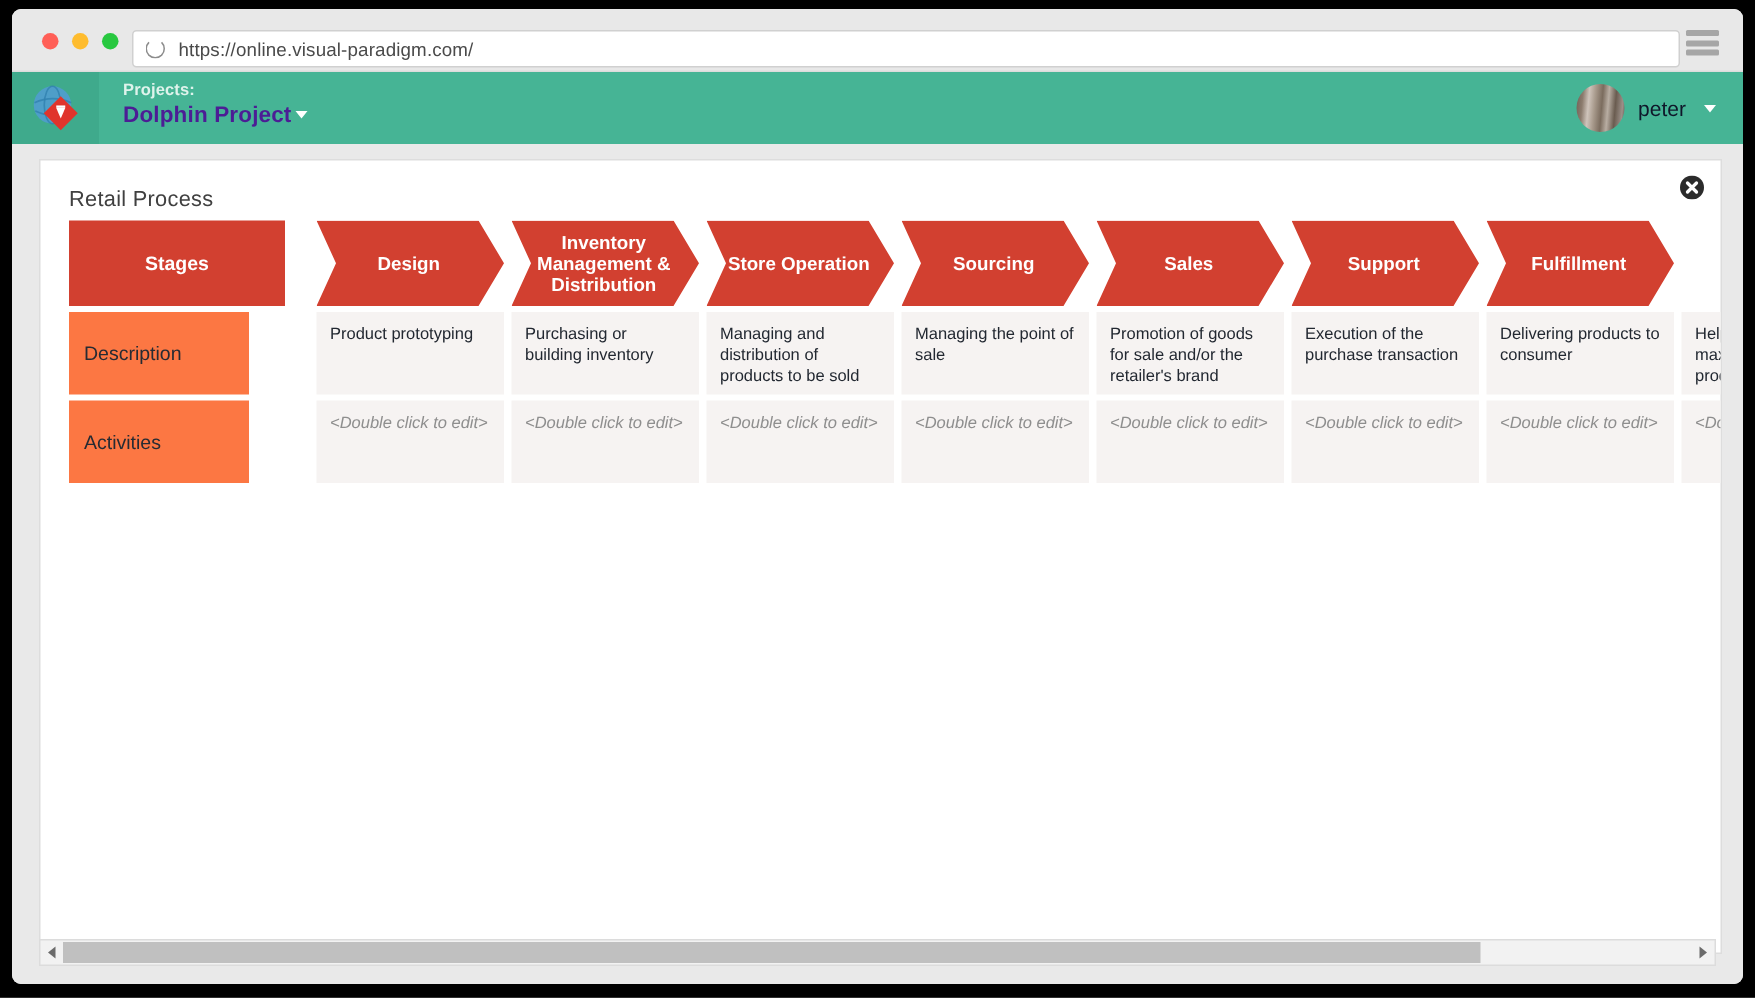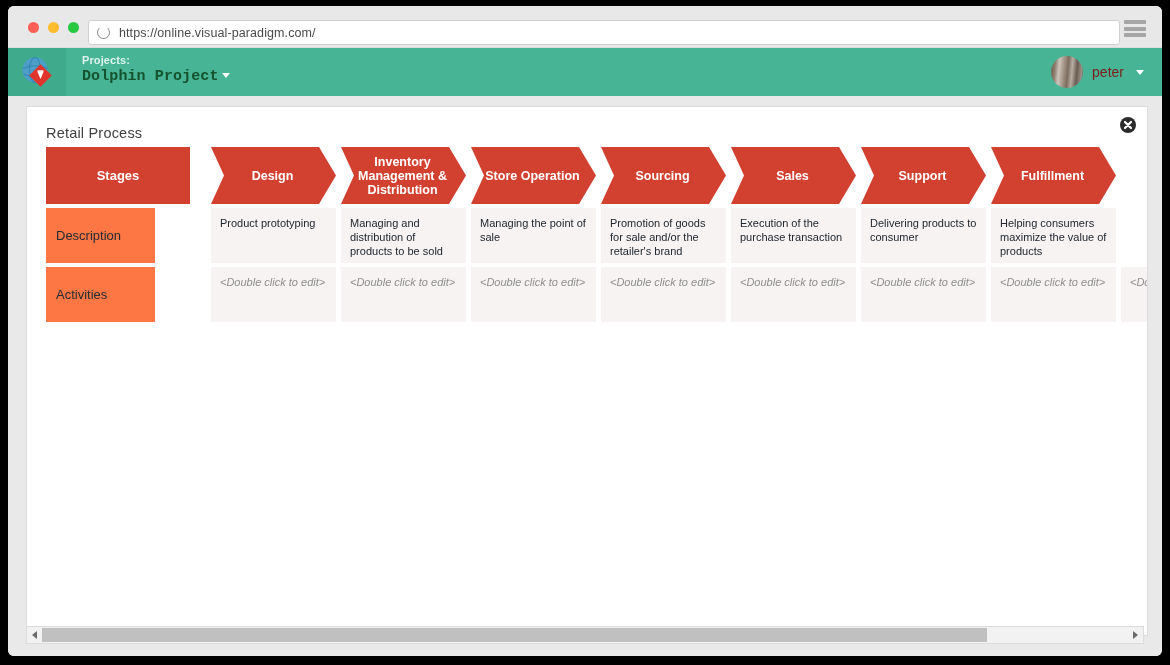--- a/index.html
+++ b/index.html
@@ -121,24 +121,23 @@
     line-height: 1.25;
   }
   .proj-label {
     font-size: 11px;
     color: #dff3ec;
     font-weight: bold;
     letter-spacing: .1px;
   }
   .proj-name {
     font-size: 15px;
-    color: #14532d;
+    color: #4c1d95;
     font-weight: bold;
     letter-spacing: .1px;
-    font-family: Liberation Mono, monospace;
   }
   .caret-down {
     display: inline-block;
     width: 0; height: 0;
     margin-left: 3px;
     vertical-align: 2px;
     border-left: 4.5px solid transparent;
     border-right: 4.5px solid transparent;
     border-top: 5.5px solid #ffffff;
   }
@@ -156,21 +155,21 @@
     border-radius: 50%;
     overflow: hidden;
     background:
       linear-gradient(95deg,
         #6d5f55 0%, #8c7c6e 14%, #cfc4bb 26%, #a89a8c 38%,
         #7b6c5e 52%, #b8ada2 64%, #6a5c50 78%, #9c9089 92%, #5d5048 100%);
     flex: none;
   }
   .user-name {
     font-size: 14px;
-    color: #7f1d1d;
+    color: #0f172a;
   }
   .caret-down.small {
     border-left-width: 4px;
     border-right-width: 4px;
     border-top-width: 5px;
     vertical-align: 1px;
   }
 
   
   .page-body {
@@ -235,21 +234,21 @@
     height: 57px;
     background: #d24030;
     color: #ffffff;
     font-size: 13px;
     font-weight: bold;
     display: flex;
     align-items: center;
     justify-content: center;
   }
   .row-label {
-    width: 109px;
+    width: 120px;
     height: 55px;
     background: #fc7743;
     color: #262b33;
     font-size: 13px;
     display: flex;
     align-items: center;
     padding-left: 10px;
   }
 
   
@@ -408,20 +407,21 @@
             <div class="chev">Sales</div>
             <div class="chev">Support</div>
             <div class="chev">Fulfillment</div>
           </div>
 
           <div class="row data-row">
             <div class="label-cell">
               <div class="row-label">Description</div>
             </div>
             <div class="cell">Product prototyping</div>
+            <div class="cell">Purchasing or building inventory</div>
             <div class="cell">Managing and distribution of products to be sold</div>
             <div class="cell">Managing the point of sale</div>
             <div class="cell">Promotion of goods for sale and/or the retailer's brand</div>
             <div class="cell">Execution of the purchase transaction</div>
             <div class="cell">Delivering products to consumer</div>
             <div class="cell">Helping consumers maximize the value of products</div>
           </div>
 
           <div class="row data-row">
             <div class="label-cell">

